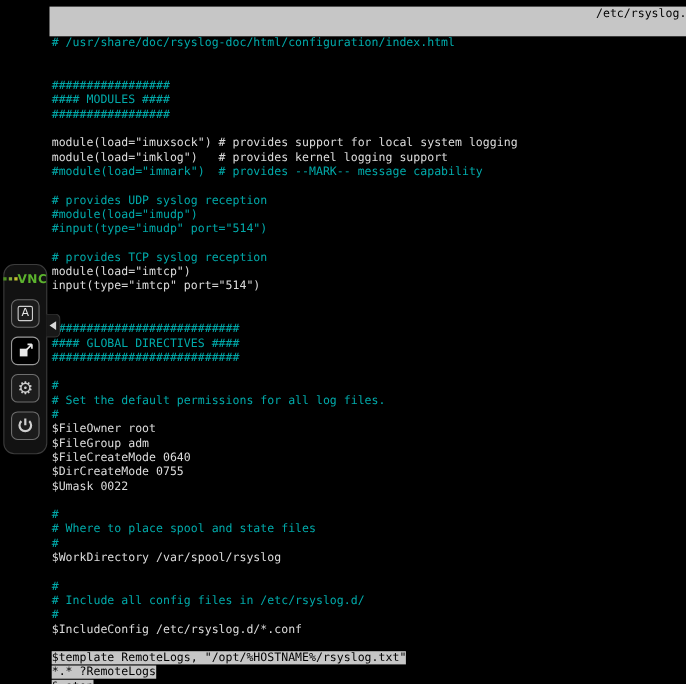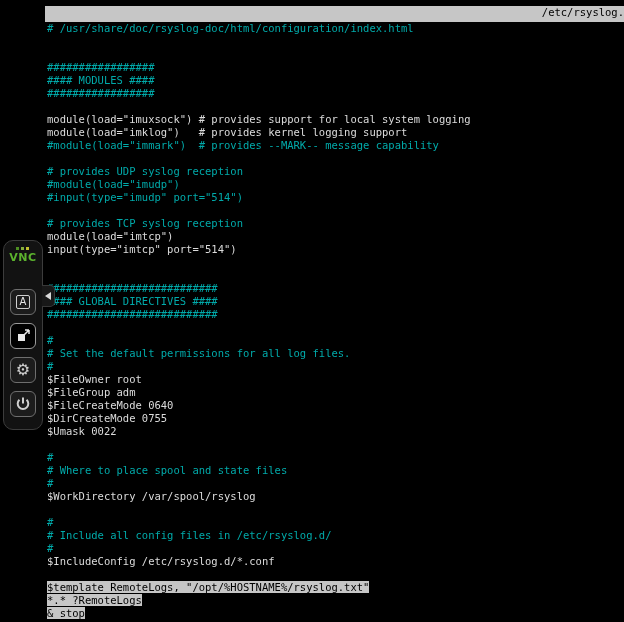--- a/index.html
+++ b/index.html
@@ -11,21 +11,21 @@
     font-family: "DejaVu Sans Mono", "Liberation Mono", monospace;
   }
 
   
   .terminal {
     position:absolute; left:45px; top:0; right:0; bottom:0;
     background: var(--bg, #000);
     padding-top:6px;
   }
   .titlebar {
-    height:16px;
+    height:27px;
     background: var(--bar_bg, #c6c6c6);
     color: var(--bar_fg, #000);
     font-size:10.5px; line-height:13px;
     white-space:pre; position:relative; overflow:hidden;
   }
   .titlebar .file { position:absolute; right:0; top:0; }
   .buffer {
     font-size:10.5px; line-height:13px; white-space:pre;
     padding-left:2px;
   }
@@ -38,21 +38,21 @@
   
   .vnc-panel {
     position:absolute; left:3px; top:240px; width:40px;
     background:#121212;
     border:1px solid #3c3c3c;
     border-radius:10px;
     padding:6px 0 12px;
     display:flex; flex-direction:column; align-items:center;
     z-index:5;
   }
-  .logo { display:flex; flex-direction:column; align-items:center; margin-bottom:17px; }
+  .logo { display:flex; align-items:center; margin-bottom:4px; }
   .logo-dots { display:flex; gap:2px; margin-bottom:1px; }
   .logo-dots i { display:block; width:3px; height:3px; }
   .logo-dots i:nth-child(1){ background:#4e8f22; }
   .logo-dots i:nth-child(2){ background:#87b03a; }
   .logo-dots i:nth-child(3){ background:#c3c12f; }
   .logo-text {
     color: var(--accent_green, #5cb32e);
     font-weight:bold; font-size:11px; line-height:13px;
     font-family:"DejaVu Sans", "Liberation Sans", sans-serif;
     letter-spacing:.5px;

